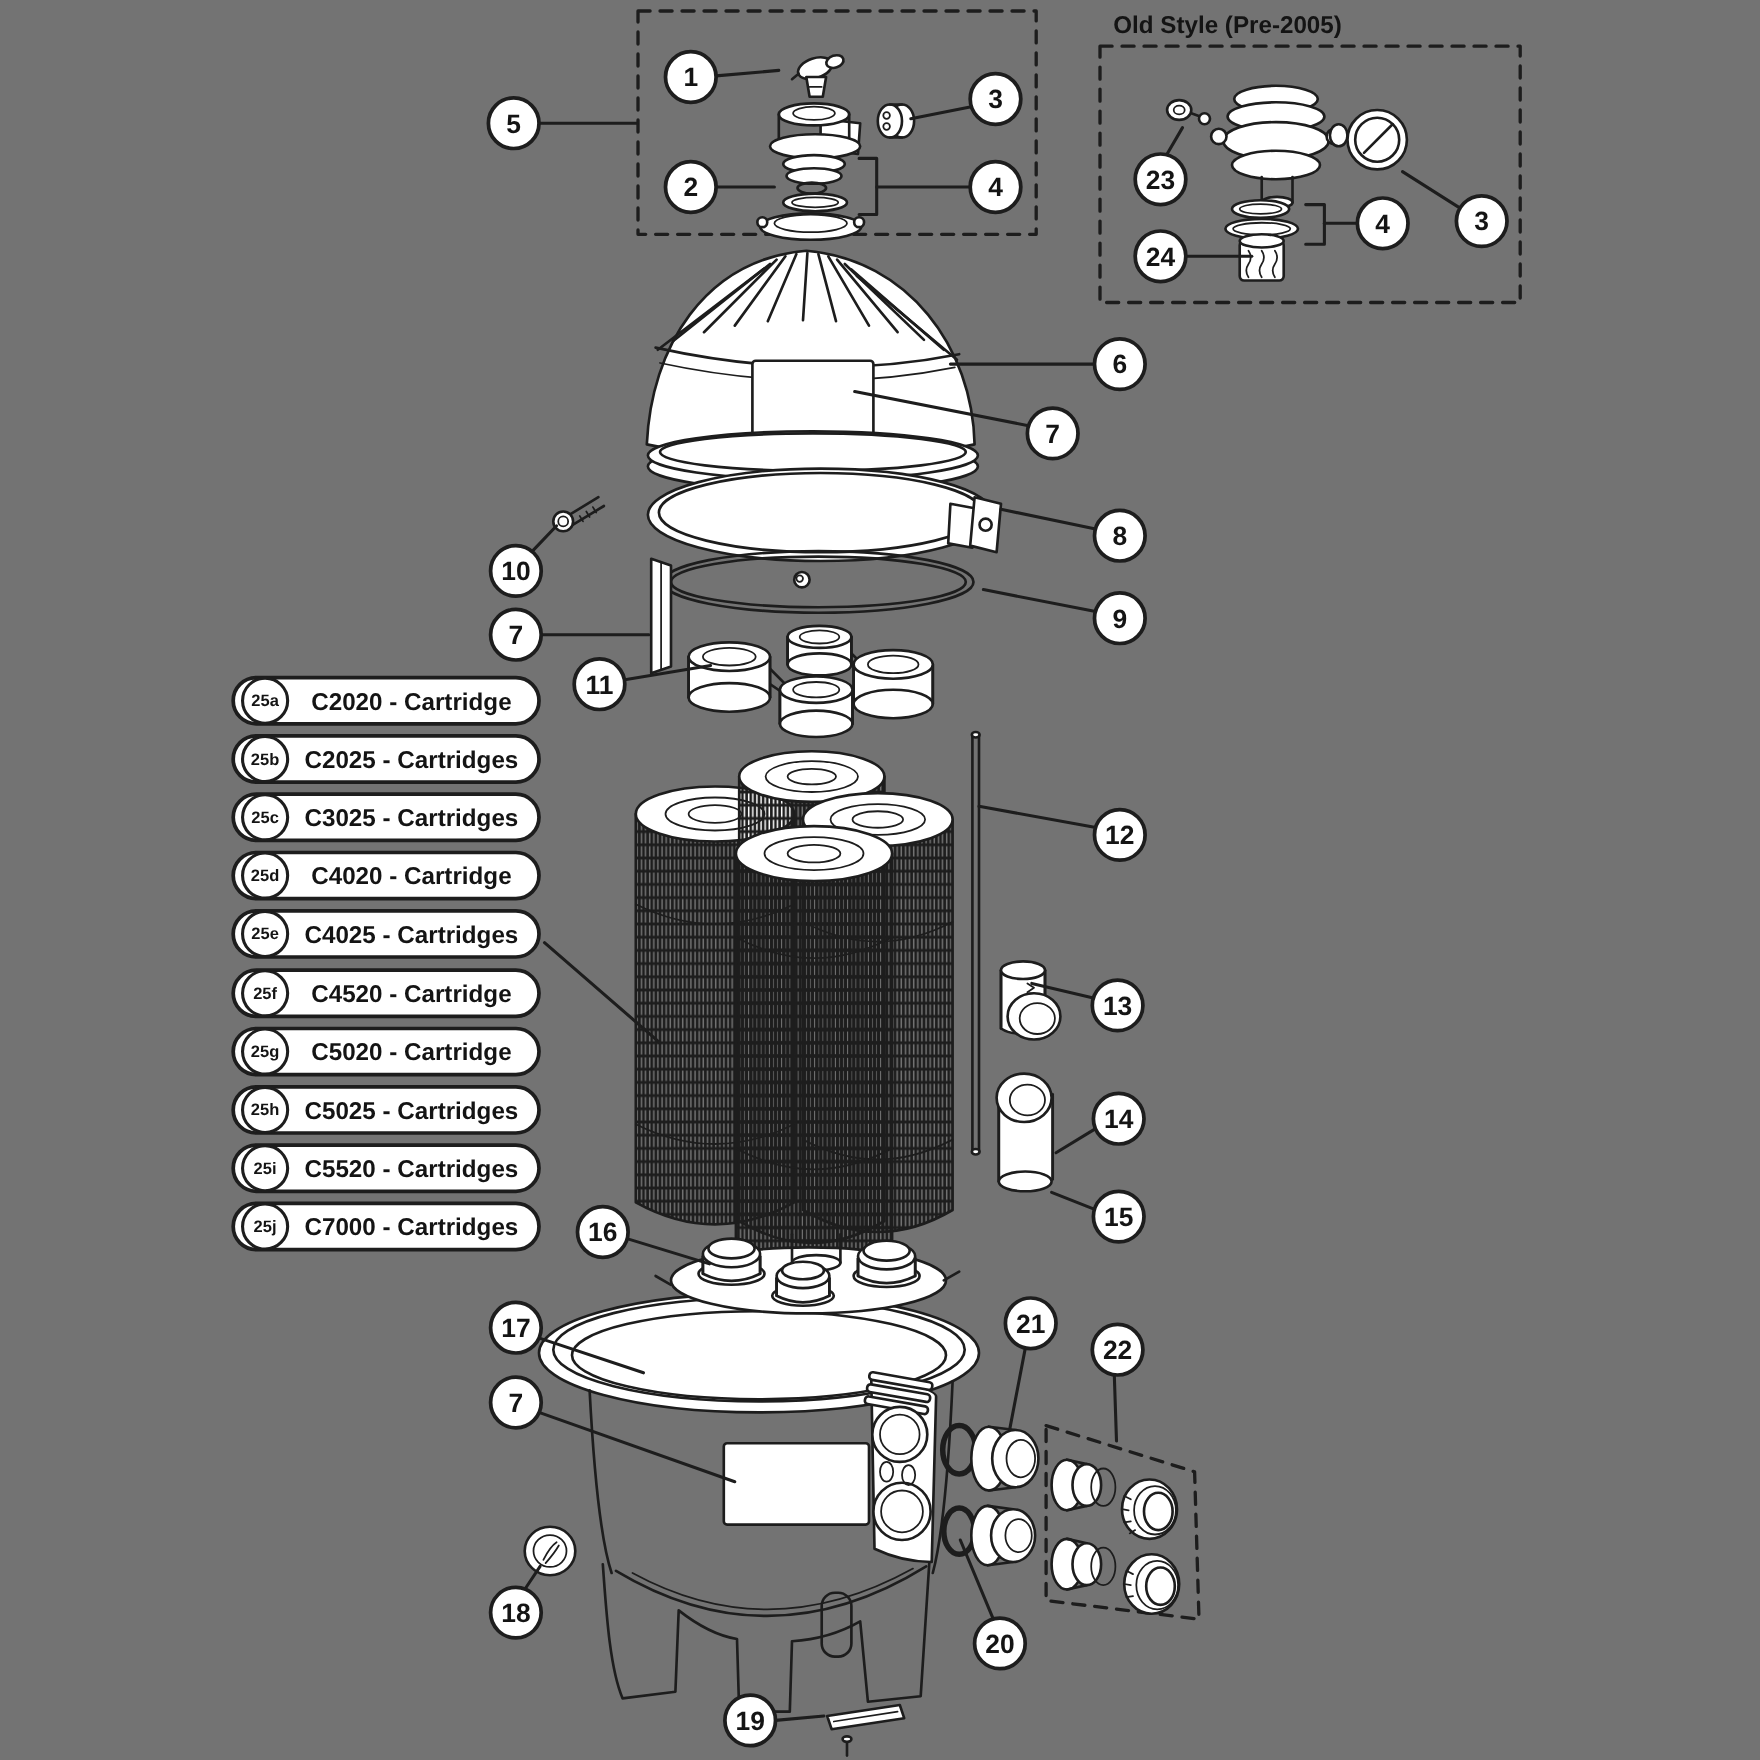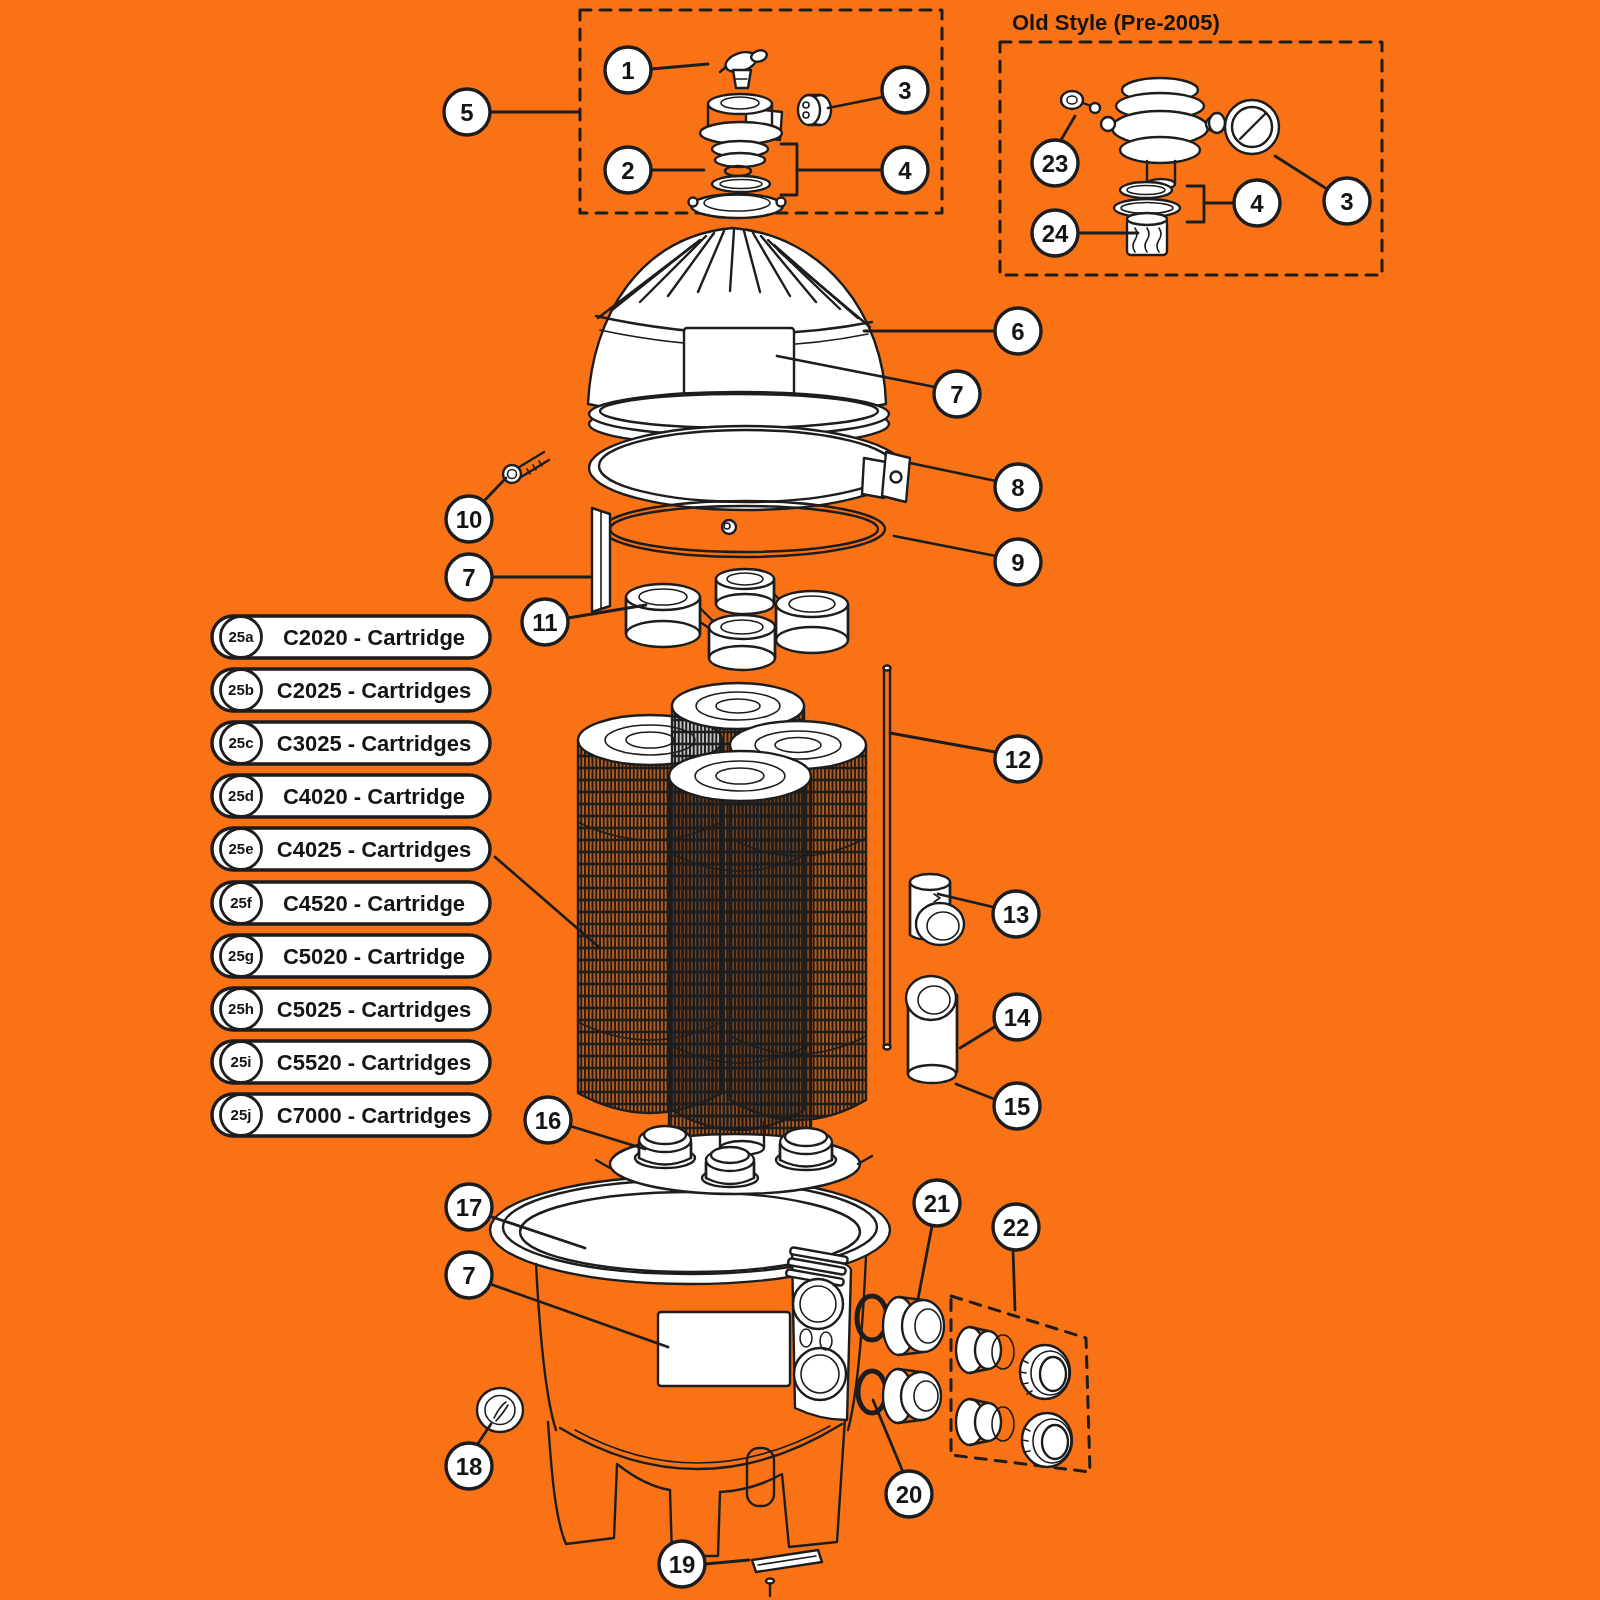--- a/index.html
+++ b/index.html
@@ -1,16 +1,16 @@
 <!DOCTYPE html>
 <html><head>
 <meta charset="utf-8">
 <style>
   html,body{margin:0;padding:0;background:#ffffff;}
-  .stage{width:1600px;height:1600px;position:relative;background:#f97316;}
+  .stage{width:1600px;height:1600px;position:relative;background:#737373;}
   svg{display:block;}
   svg line, svg path, svg ellipse, svg circle, svg rect, svg polygon, svg polyline{
     stroke:#1d1d1d; fill:none; stroke-width:2.4; stroke-linecap:round; stroke-linejoin:round;
   }
   .w{fill:#ffffff;}
   .pl{fill:url(#pleats);}
   .lead{stroke-width:2.8;}
   .co{stroke-width:3.4; fill:#ffffff;}
   .pill{stroke-width:3.4; fill:#ffffff;}
   .badge{stroke-width:2.8; fill:#ffffff;}

